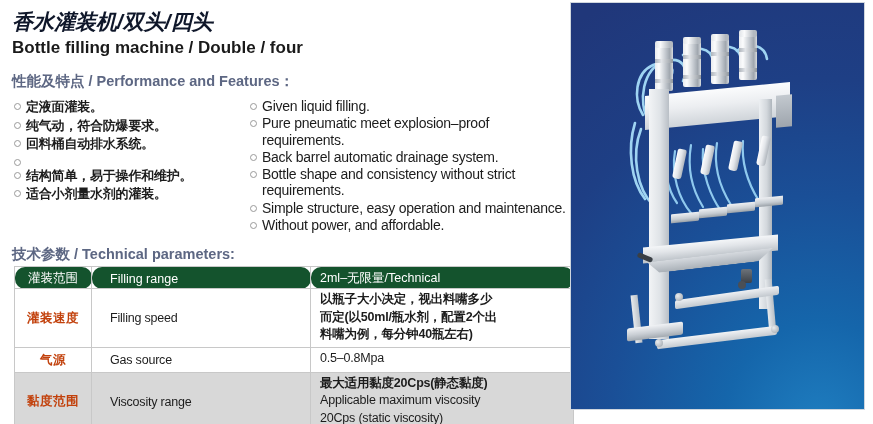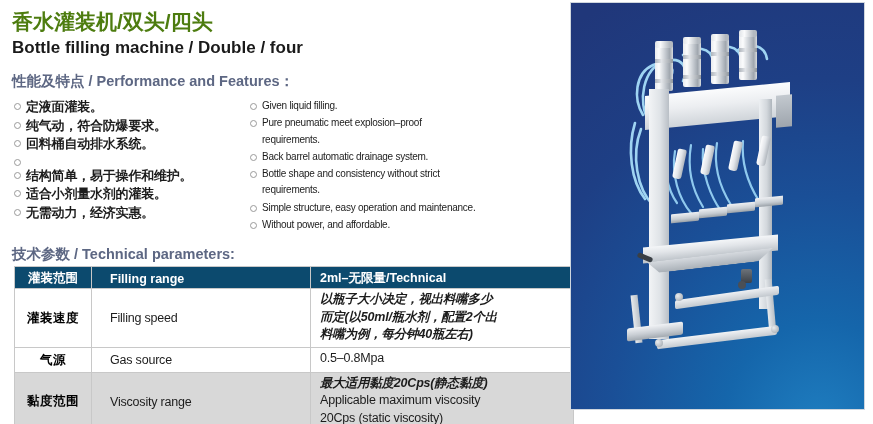--- a/index.html
+++ b/index.html
@@ -29,23 +29,24 @@
     width: 562px;
     height: 424px;
   }
 
   .title-cn {
     position: absolute;
     left: 12px;
     top: 8px;
     font-size: 21px;
     font-weight: bold;
-    color: #4d7c0f;
+    color: #0f172a;
     letter-spacing: 0px;
     white-space: nowrap;
+    font-style: italic;
   }
   .title-en {
     position: absolute;
     left: 12px;
     top: 38px;
     font-size: 17px;
     font-weight: bold;
     color: #1a1a1a;
     white-space: nowrap;
   }
@@ -85,21 +86,21 @@
     box-sizing: border-box;
   }
   .feat-text-cn {
     font-size: 13px;
     color: #1c1c1c;
     line-height: 17.6px;
     font-weight: bold;
     letter-spacing: -0.2px;
   }
   .feat-text-en {
-    font-size: 10px;
+    font-size: 14px;
     color: #1c1c1c;
     line-height: 16.3px;
     letter-spacing: -0.25px;
   }
 
   
   #params-table {
     position: absolute;
     left: 14px;
     top: 266px;
@@ -111,54 +112,55 @@
   #params-table td {
     border: 1px solid #c8c8c8;
     padding: 2px 0 3px 0;
     vertical-align: middle;
   }
   .col-cn  { width: 76px;  text-align: center; }
   .col-en  { width: 200px; padding-left: 18px !important; }
   .col-val { width: 253px; padding-left: 9px !important; }
 
   .hdr td {
-    background: #0c4a6e;
+    background: #14532d;
     color: #ffffff;
-    font-weight: bold;
+    font-weight: normal;
     border-color: #2c3b72;
     height: 17px;
     padding-top: 1px !important;
     padding-bottom: 1px !important;
+    border-radius: 10px;
   }
   .hdr .t-cn  { font-size: 12.5px; }
   .hdr .t-en  { font-size: 12.5px; }
   .hdr .t-val { font-size: 12.5px; }
 
   .row-white { background: #ffffff; }
   .row-gray  { background: #d8d8d8; }
 
   .cell-cn {
     font-size: 12.5px;
     font-weight: bold;
-    color: #000000;
+    color: #c2410c;
     letter-spacing: 0.5px;
   }
   .cell-en {
     font-size: 12.5px;
     color: #1c1c1c;
     letter-spacing: -0.2px;
   }
   .cell-val {
     font-size: 12.5px;
     color: #1c1c1c;
     line-height: 17.5px;
     letter-spacing: -0.2px;
   }
   .cell-val .vline { display: block; white-space: nowrap; }
-  .vline-cn { font-weight: bold; font-style: italic; }
+  .vline-cn { font-weight: bold; }
 
   
   #photo-frame {
     position: absolute;
     left: 570px;
     top: 2px;
     width: 295px;
     height: 408px;
     background: radial-gradient(ellipse 150% 120% at 85% 105%,
                 #1f7ec0 0%, #1566ab 22%, #1a4f97 48%, #1e3f85 72%, #20377a 100%);
@@ -319,24 +321,20 @@
         <div class="feat-item">
           <span class="bullet"></span>
         </div>
         <div class="feat-item">
           <span class="bullet"></span>
           <span class="feat-text-cn">结构简单，易于操作和维护。</span>
         </div>
         <div class="feat-item">
           <span class="bullet"></span>
           <span class="feat-text-cn">适合小剂量水剂的灌装。</span>
-        </div>
-        <div class="feat-item">
-          <span class="bullet"></span>
-          <span class="feat-text-cn">无需动力，经济实惠。</span>
         </div>
       </div>
     <div class="feat-col" id="feat-en">
         <div class="feat-item">
           <span class="bullet"></span>
           <span class="feat-text-en">
             <span style="display: block; white-space: nowrap;">Given liquid filling.</span>
           </span>
         </div>
         <div class="feat-item">

